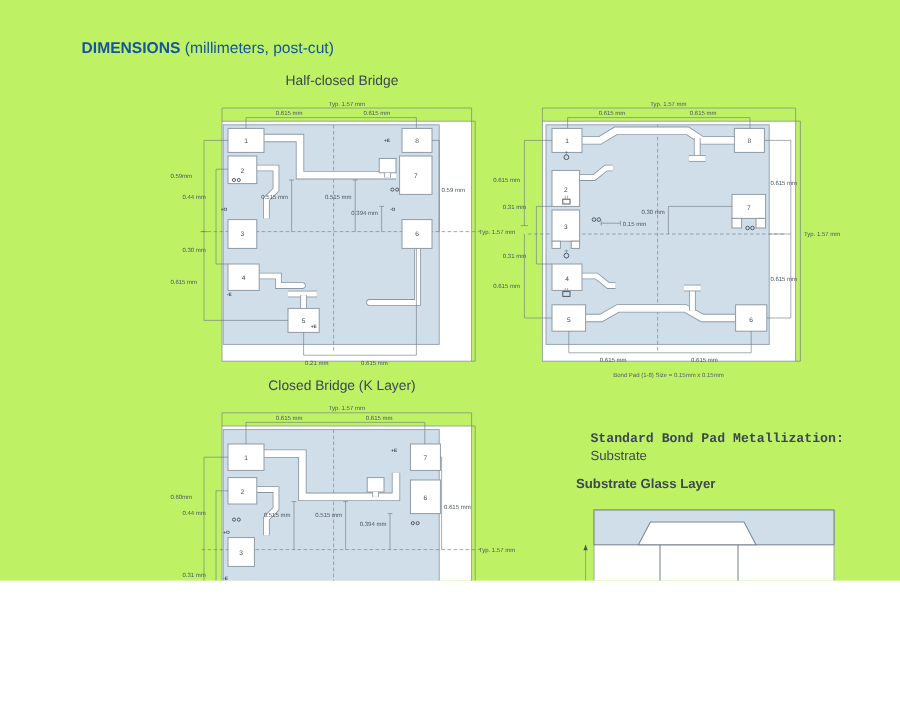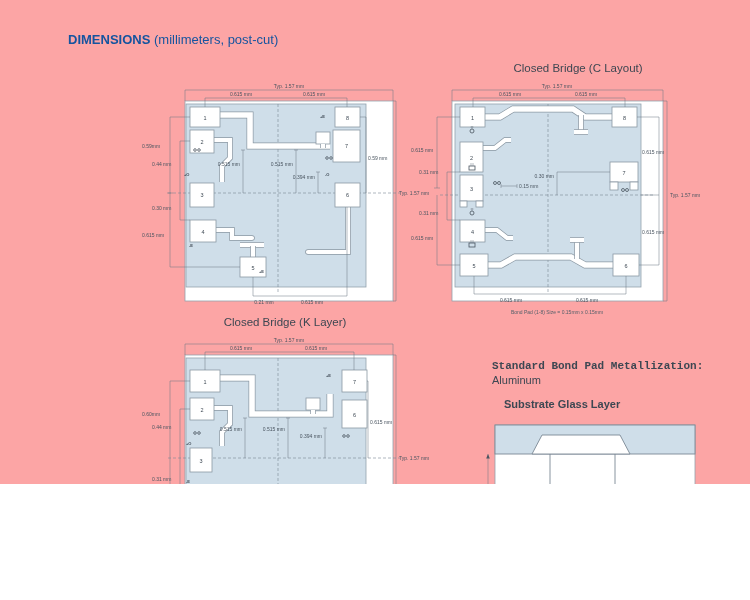--- a/index.html
+++ b/index.html
@@ -1,16 +1,16 @@
 <!DOCTYPE html>
 <html><head>
 <meta charset="utf-8">
 <style>
   html,body{margin:0;padding:0;background:#fff;}
-  #page{position:relative;width:750px;height:484px;background:#fca5a5;overflow:hidden;
+  #page{position:relative;width:750px;height:484px;background:#bef264;overflow:hidden;
         font-family:"Liberation Sans",sans-serif;}
   .hdr{position:absolute;left:68px;top:32px;font-size:13px;color:#15549f;}
   .hdr b{font-weight:bold;}
   .diagram-title{position:absolute;font-size:11.5px;color:#3d4752;text-align:center;width:220px;}
   .side-head{position:absolute;font-size:11px;color:#3d4752;}
   .side-head.bold{font-weight:bold;}
   svg{position:absolute;overflow:visible;}
   svg text{font-family:"Liberation Sans",sans-serif;fill:#4a5560;}
   .dim-label{font-size:5px;}
   .dim-label.mid{text-anchor:middle;}
@@ -35,21 +35,21 @@
 <body>
 
 <div id="page">
 
   <div class="hdr">
     <b>DIMENSIONS</b>
     <span> </span>
     <span>(millimeters, post-cut)</span>
   </div>
 
-  <div class="diagram-title" style="left:468px;top:62px;">Closed Bridge (C Layout)</div>
+  <div class="diagram-title" style="left:175px;top:62px;">Half-closed Bridge</div>
   <div class="diagram-title" style="left:175px;top:316px;">Closed Bridge (K Layer)</div>
 
   <svg style="left:140px;top:82px;" width="300" height="240" viewBox="0 0 300 240">
     <rect class="outline" x="45" y="19" width="208" height="200"></rect>
     <rect class="die" x="46" y="22" width="180" height="183"></rect>
     <path class="dashed" d="M138,22 V212"></path>
     <path class="dashed" d="M28,111 H260"></path>
 
     <g>
       <path class="tu" d="M78,33 H110 V64 H190"></path>
@@ -296,22 +296,22 @@
       <path class="dim" d="M228,51 V128 M227,51 H228"></path>
       <text class="dim-label" x="230" y="94">0.615 mm</text>
       <path class="dim" d="M256,25 V225 M253,25 H256 M253,225 H256"></path>
       <text class="dim-label" x="259" y="130">Typ. 1.57 mm</text>
       <path class="dim" d="M64,214 V222 M64,222 H138"></path>
       <text class="dim-label mid" x="101" y="230">0.615 mm</text>
     </g>
   </svg>
 
   <div class="side-head bold" style="left:492px;top:360px;font-family:Liberation Mono, monospace;">Standard Bond Pad Metallization:</div>
-  <div class="side-head" style="left:492px;top:374px;">Aluminum</div>
-  <div class="side-head bold" style="left:504px;top:398px;">Substrate Glass Layer</div>
+  <div class="side-head" style="left:492px;top:374px;">Substrate</div>
+  <div class="side-head bold" style="left:480px;top:398px;">Substrate Glass Layer</div>
 
   <svg style="left:460px;top:415px;" width="280" height="140" viewBox="0 0 280 140">
     <rect class="outline" x="35" y="10" width="200" height="115"></rect>
     <rect x="35" y="10" width="200" height="29" fill="#cfdee9" stroke="#7b8894" stroke-width="0.9"></rect>
     <path d="M72,39 L82,20 L160,20 L170,39 Z" fill="#ffffff" stroke="#7b8894" stroke-width="0.9"></path>
     <path class="cs-line" d="M90,39 V125 M155,39 V125"></path>
     <path class="dim" d="M28,39 V125"></path>
     <path class="arrow" d="M28,39 l-1.8,4.5 h3.6 Z"></path>
     <path class="arrow" d="M28,125 l-1.8,-4.5 h3.6 Z"></path>
     <text class="dim-label end" x="24" y="84" style="font-size:6px;">0.5 mm</text>

